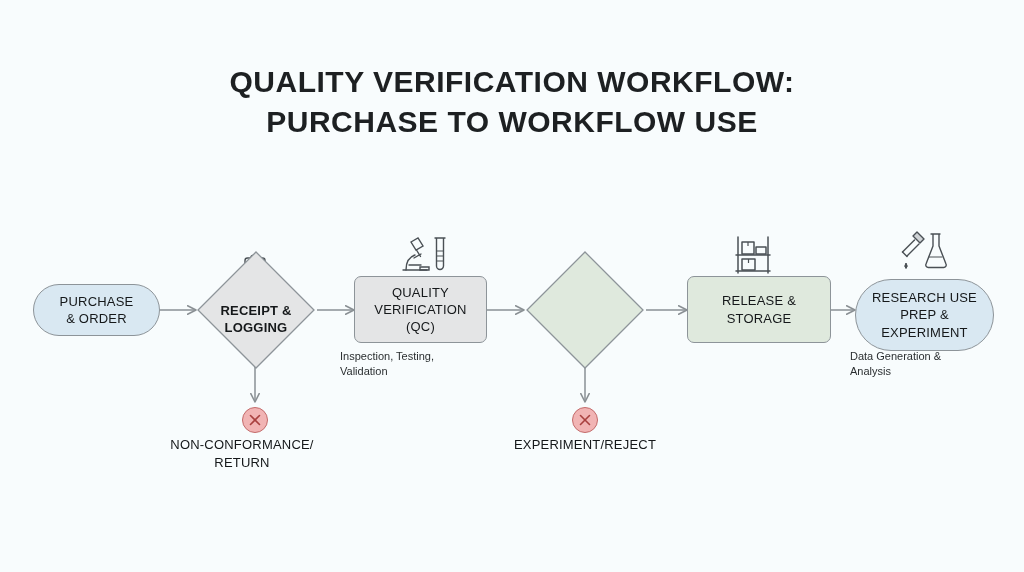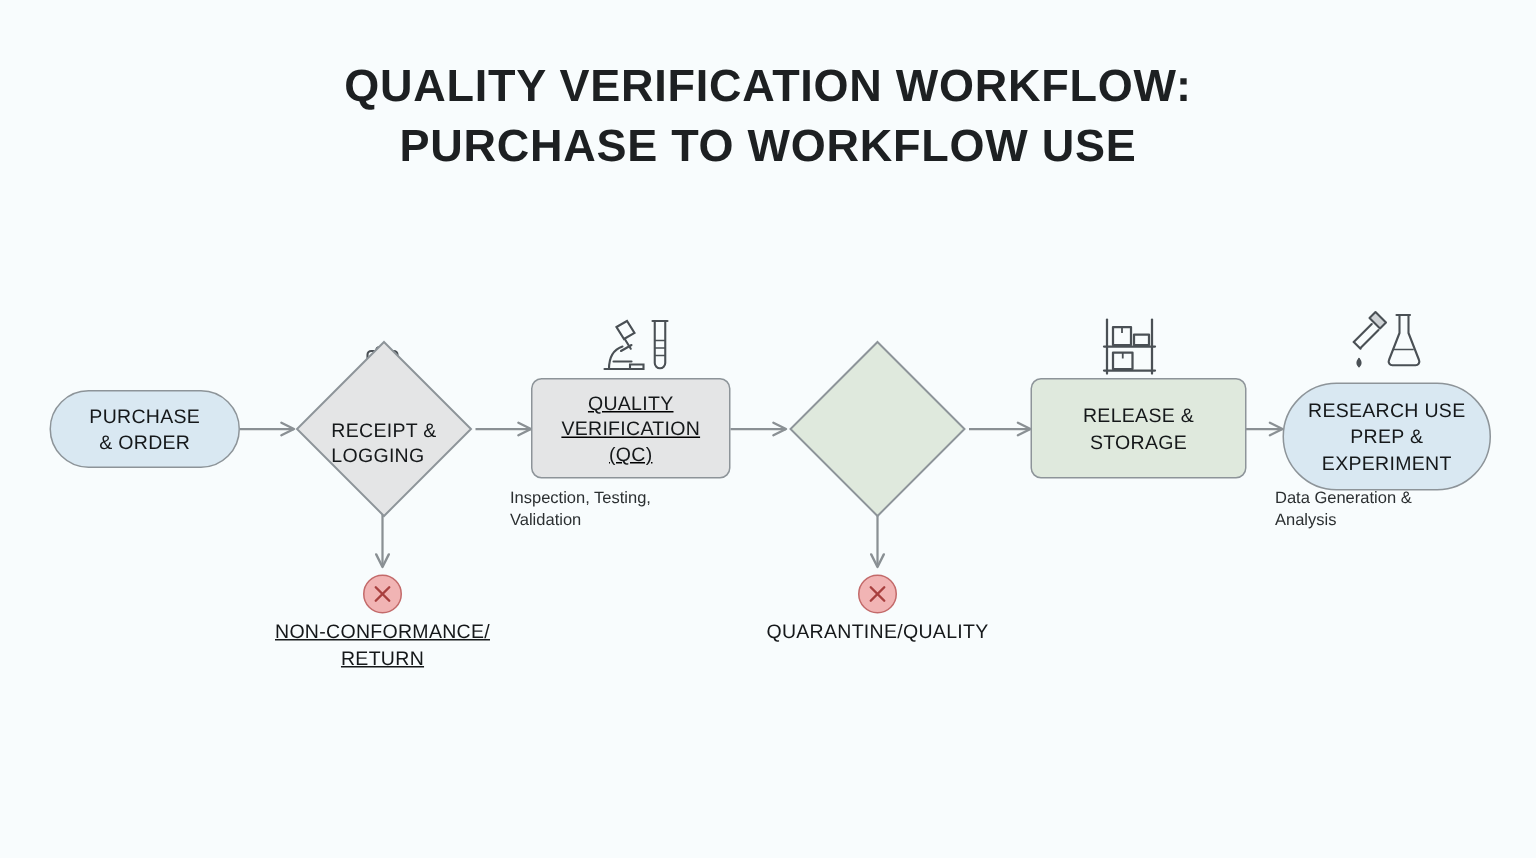--- a/index.html
+++ b/index.html
@@ -11,20 +11,21 @@
     height: 572px;
     background: #f8fcfd;
     font-family: "Liberation Sans", sans-serif;
     overflow: hidden;
     position: relative;
   }
 
   #diagram-root {
     position: absolute;
     inset: 0;
+    margin-top: 24px;
   }
 
   
   .title-block {
     position: absolute;
     top: 38px;
     left: 0;
     width: 1024px;
     text-align: center;
   }
@@ -88,23 +89,24 @@
     align-items: center;
     justify-content: center;
   }
   .diamond-shape {
     position: absolute;
     inset: 0;
   }
   .diamond-text {
     position: relative;
     z-index: 2;
+    text-align: center;
     white-space: pre-line;
     font-size: 13px;
-    font-weight: 400;
+    font-weight: 700;
     color: #15181a;
     line-height: 1.32;
     letter-spacing: 0.2px;
     transform: translateY(9px);
   }
 
   
   .node-icon {
     position: absolute;
     display: flex;
@@ -212,21 +214,21 @@
       <path d="M25 24 l7 -4" stroke-linecap="round"></path>
       <path d="M20 31 h12" stroke-linecap="round"></path>
 
       <path d="M46 4 h10" stroke-linecap="round"></path>
       <path d="M47.5 4 v28 a3.5 3.5 0 0 0 7 0 v-28" stroke-linejoin="round"></path>
       <line x1="47.5" y1="17" x2="54.5" y2="17" stroke-width="1"></line>
       <line x1="47.5" y1="22" x2="54.5" y2="22" stroke-width="1"></line>
       <line x1="47.5" y1="27" x2="54.5" y2="27" stroke-width="1"></line>
     </svg>
   </div>
-  <div class="node node-rect fill-gray" style="left:354px; top:252px; width:133px; height:67px;text-decoration:underline;">
+  <div class="node node-rect fill-gray" style="left:354px; top:252px; width:133px; height:67px;">
     <div class="node-label">QUALITY
 VERIFICATION
 (QC)</div>
   </div>
   <div class="node-caption" style="left:340px; top:325px; width:160px;">Inspection, Testing,
 Validation</div>
 
   <div class="node-icon" style="left:565px; top:236px; width:40px; height:32px;">
     <svg width="34" height="30" viewBox="0 0 34 30" fill="none" stroke="#4a5055" stroke-width="1.5" stroke-linecap="round" stroke-linejoin="round">
       <path d="M2 7 l4 4 l6 -8"></path>
@@ -284,24 +286,24 @@
   </div>
   <div class="node-caption" style="left:850px; top:325px; width:150px;">Data Generation &amp;
 Analysis</div>
 
   <div class="reject-circle" style="left:242px; top:383px;">
     <svg width="14" height="14" viewBox="0 0 14 14" stroke="#a8403f" stroke-width="1.6" stroke-linecap="round">
       <line x1="2.5" y1="2.5" x2="11.5" y2="11.5"></line>
       <line x1="11.5" y1="2.5" x2="2.5" y2="11.5"></line>
     </svg>
   </div>
-  <div class="reject-label" style="left:155px; top:412px; width:200px;text-decoration:underline;">NON-CONFORMANCE/
+  <div class="reject-label" style="left:142px; top:412px; width:200px;">NON-CONFORMANCE/
 RETURN</div>
 
   <div class="reject-circle" style="left:572px; top:383px;">
     <svg width="14" height="14" viewBox="0 0 14 14" stroke="#a8403f" stroke-width="1.6" stroke-linecap="round">
       <line x1="2.5" y1="2.5" x2="11.5" y2="11.5"></line>
       <line x1="11.5" y1="2.5" x2="2.5" y2="11.5"></line>
     </svg>
   </div>
-  <div class="reject-label" style="left:485px; top:412px; width:200px;">QUARANTINE/QUALITY</div>
+  <div class="reject-label" style="left:485px; top:412px; width:200px;">EXPERIMENT/REJECT</div>
 
 </div>
 
 </body></html>

